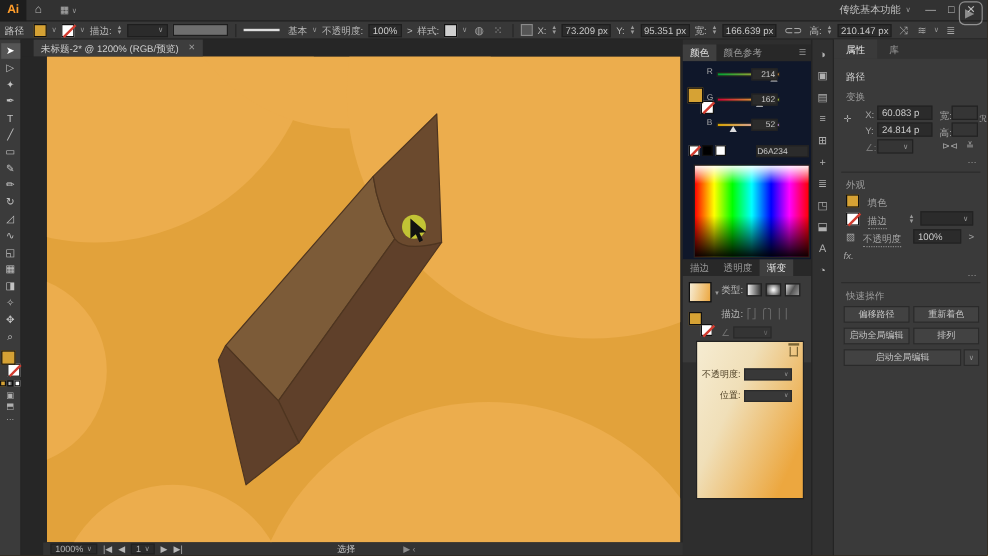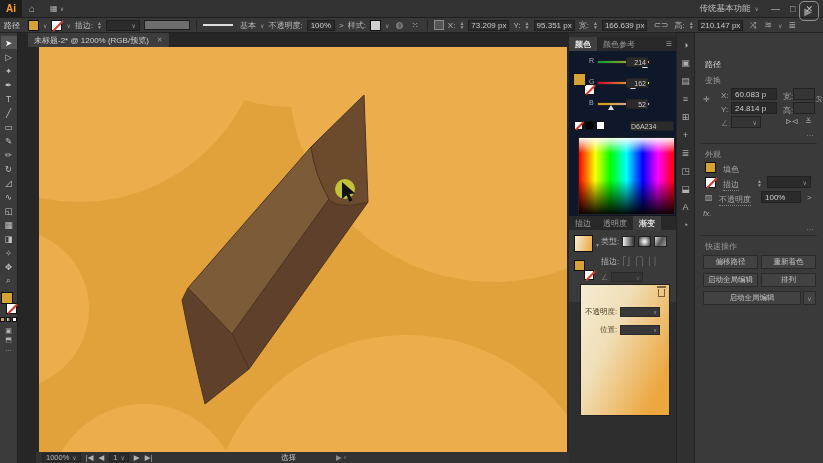--- a/index.html
+++ b/index.html
@@ -80,21 +80,21 @@
                display:flex; align-items:center; gap:5px; font-size:7.5px; color:#b5b5b5; padding:0 6px; }
   .sb-box { background:#2b2b2b; border:1px solid #222; padding:0 3px; height:9px; display:flex;
             align-items:center; gap:3px; }
   .sb-tool { position:absolute; left:245px; color:#c5c5c5; }
   .sb-arrows { position:absolute; left:300px; color:#8a8a8a; }
 
   
   .panelstack { position:absolute; left:569px; top:33px; width:107px; height:430px; background:#2e2e2e; }
   .ptabs { height:14px; background:#282828; display:flex; align-items:center; font-size:8px; color:#9a9a9a; }
   .ptab { padding:0 6px; height:14px; display:flex; align-items:center; }
-  .ptab.active { background:#3f3f3f; color:#e2e2e2;font-weight:bold; }
+  .ptab.active { background:#3f3f3f; color:#e2e2e2; }
   .pmenu { margin-left:auto; padding-right:4px; color:#9a9a9a; font-size:7px; }
   .cp-body { position:relative; background:#0f172a; height:165px; }
   .cp-swpair { position:absolute; left:4px; top:22px; width:22px; height:22px; }
   .slider-row { position:absolute; left:28px; right:26px; height:10px; }
   .slider-letter { position:absolute; left:-8px; top:0; color:#aaa; font-size:7px; }
   .slider-track { position:absolute; left:0; right:0; top:3px; height:4px; border:1px solid #222; }
   .slider-handle { position:absolute; top:6px; width:0; height:0; border-left:3px solid transparent;
                    border-right:3px solid transparent; border-bottom:5px solid #ddd; }
   .slider-val { position:absolute; right:2px; width:22px; height:10px; background:#2b2b2b;
                 border:1px solid #222; color:#ccc; font-size:7px; text-align:right; padding-right:1px; }
@@ -443,20 +443,24 @@
     <span>⊞</span>
     <span>+</span>
     <span>≣</span>
     <span>◳</span>
     <span>⬓</span>
     <span>A</span>
     <span>◔</span>
   </div>
 
   <div class="props">
+    <div class="props-tabs">
+      <span class="props-tab active">属性</span>
+      <span class="props-tab">库</span>
+    </div>
     <span class="sec-label" style="top:26px">路径</span>
     <span class="sec-title" style="top:42px">变换</span>
 
     <span class="pr-ico" style="left:8px;top:62px">✛</span>
     <span class="pr-lbl" style="left:26px;top:58px">X:</span>
     <span class="pr-field" style="left:36px;top:55px;width:46px">60.083 p</span>
     <span class="pr-lbl" style="left:88px;top:58px">宽:</span>
     <span class="pr-field grayed" style="left:98px;top:55px;width:22px"></span>
     <span class="pr-lbl" style="left:26px;top:72px">Y:</span>
     <span class="pr-field" style="left:36px;top:69px;width:46px">24.814 p</span>

